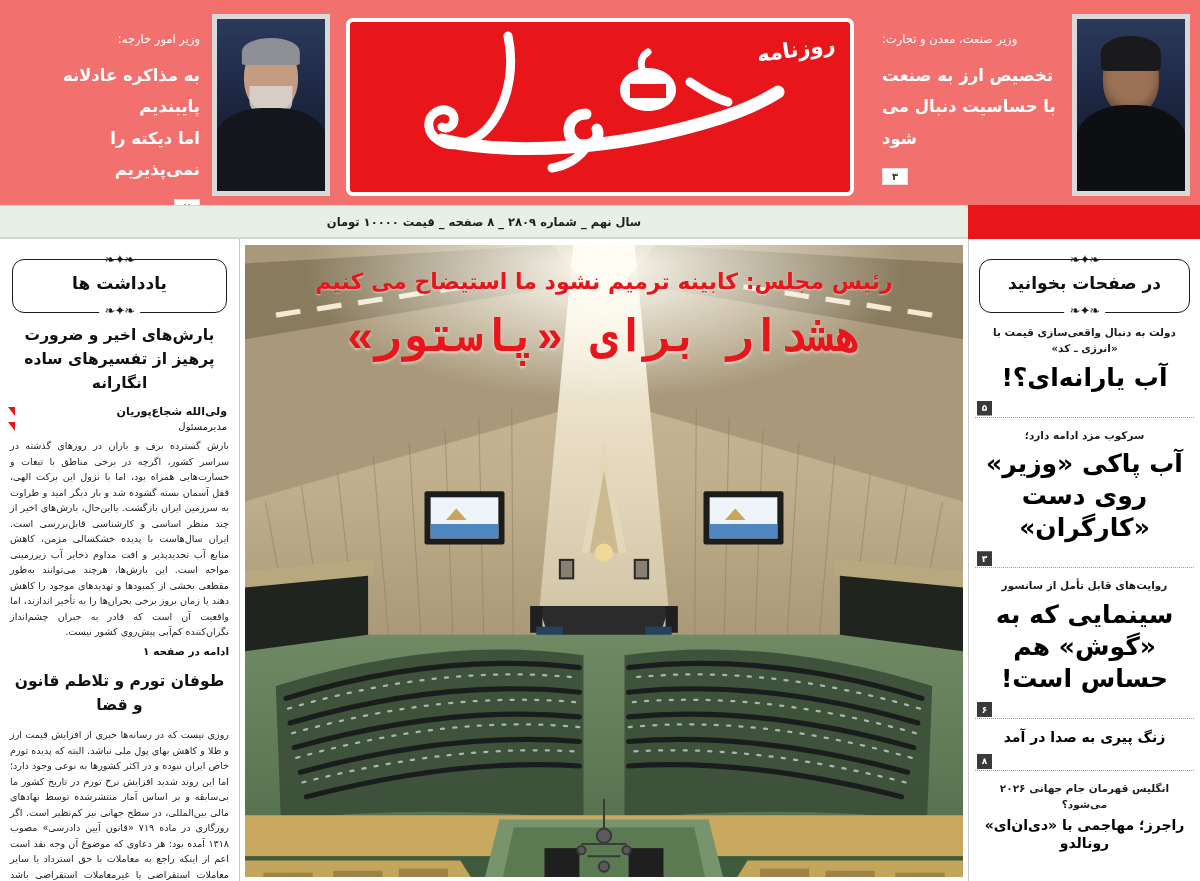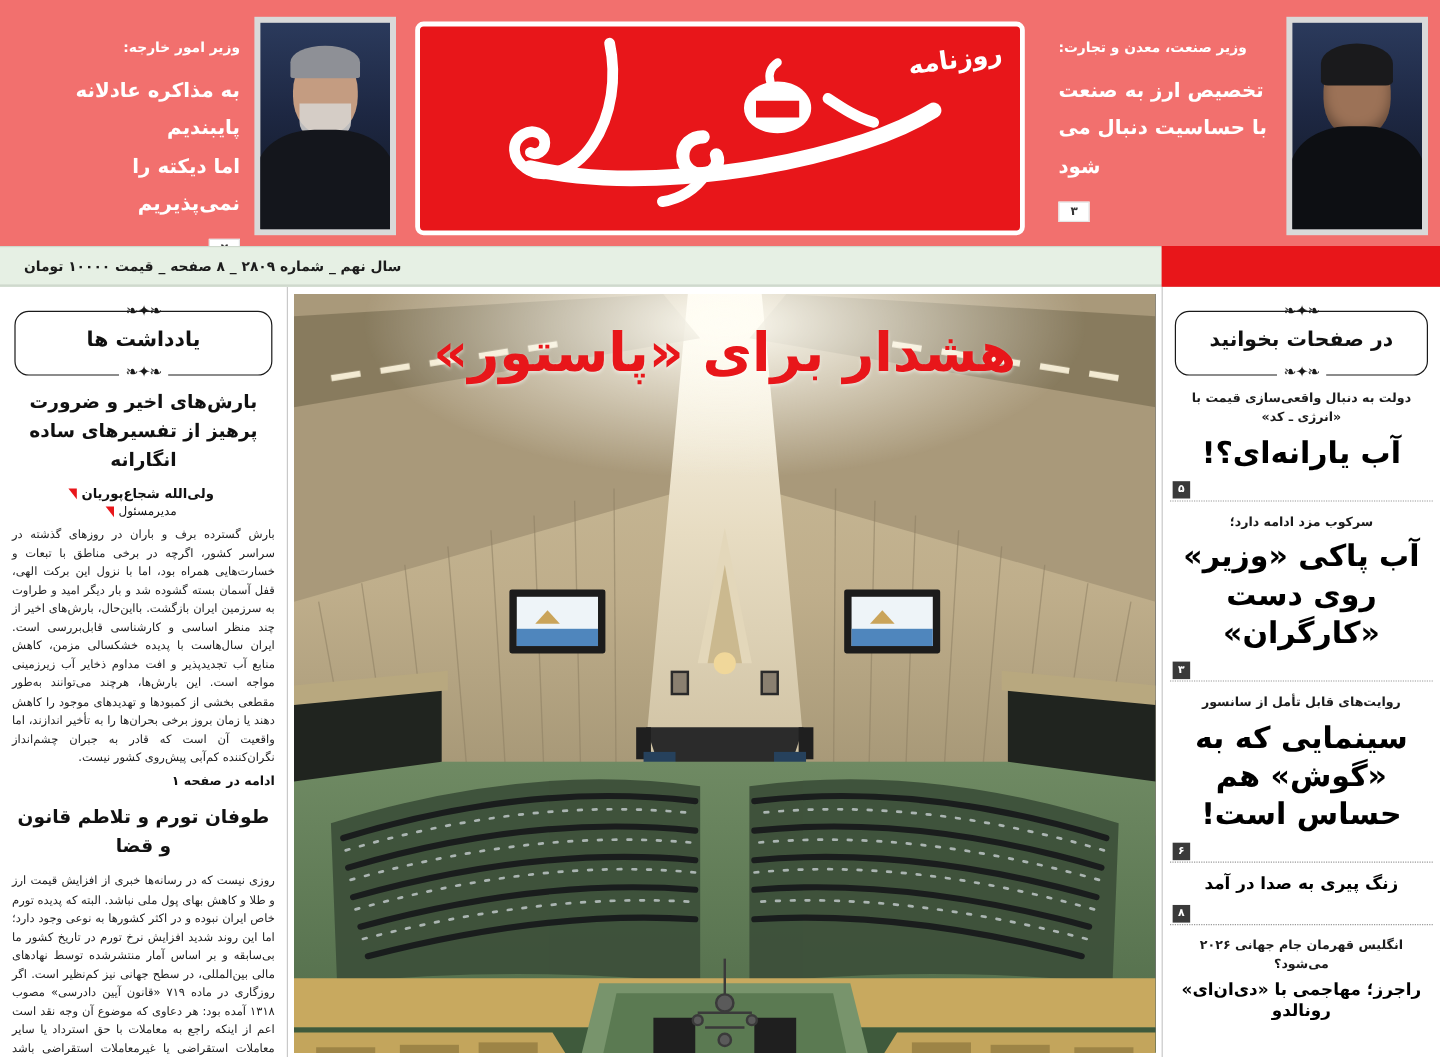--- a/index.html
+++ b/index.html
@@ -131,21 +131,21 @@
     flex: 1;
     padding: 18px 12px 0 12px;
     text-align: left;
     direction: rtl;
   }
   .promo-right .promo-text { text-align: right; }
 
   .promo-kicker {
     color: #ffffff;
     font-size: 11.5px;
-    font-weight: 700;
+    font-weight: 400;
     margin-bottom: 14px;
     letter-spacing: -.2px;
   }
   .promo-line {
     color: #ffffff;
     font-size: 16.5px;
     font-weight: 700;
     line-height: 1.9;
     letter-spacing: -.3px;
   }
@@ -200,21 +200,21 @@
     align-items: center;
   }
   .date-bar .dleft, .date-bar .dright {
     flex: 1;
     font-size: 11.5px;
     font-weight: 700;
     color: #1c1c1c;
     padding: 0 20px;
   }
   .date-bar .dright { text-align: right; }
-  .date-bar .dleft  { text-align: left; direction: rtl; }
+  .date-bar .dleft  { text-align: center; direction: rtl; }
   .date-bar .center-stub {
     width: 232px;
     height: 34px;
     background: #e8161a;
   }
 
   
   .body-wrap {
     display: flex;
     height: 642px;
@@ -316,45 +316,46 @@
   }
   .hero-kicker {
     font-size: 22px;
     font-weight: 700;
     color: #e8161a;
     line-height: 1.35;
     text-shadow: 0 1px 2px rgba(255,255,255,.55);
     letter-spacing: -.4px;
   }
   .hero-title {
-    margin-top: 0;
+    margin-top: 16px;
     font-size: 45px;
     font-weight: 700;
     color: #e8161a;
     line-height: 1.2;
     letter-spacing: -1.2px;
     text-shadow: 0 2px 3px rgba(255,255,255,.5);
+    font-family: Liberation Mono, monospace;
   }
 
   
   .note-title {
     font-size: 15.5px;
     font-weight: 700;
     color: #111;
     text-align: center;
     line-height: 1.55;
     margin: 2px 2px 10px 2px;
     letter-spacing: -.3px;
   }
   .byline { text-align: right; padding-right: 4px; margin-bottom: 3px; }
   .byline-row {
     display: flex;
     flex-direction: row-reverse;
     align-items: center;
-    justify-content: center;
+    justify-content: space-between;
     gap: 4px;
     margin-bottom: 3px;
   }
   .flag {
     width: 0; height: 0;
     border-right: 7px solid #e8161a;
     border-bottom: 9px solid transparent;
     border-top: 0;
     flex: 0 0 auto;
   }
@@ -653,20 +654,21 @@
             <rect x="18" y="612" width="48" height="20"></rect>
             <rect x="86" y="610" width="48" height="22"></rect>
             <rect x="150" y="608" width="48" height="24"></rect>
             <rect x="634" y="612" width="48" height="20"></rect>
             <rect x="566" y="610" width="48" height="22"></rect>
             <rect x="502" y="608" width="48" height="24"></rect>
           </g>
         </svg>
 
         <div class="hero-overlay">
+          <div class="hero-kicker">رئیس مجلس: کابینه ترمیم نشود ما استیضاح می کنیم</div>
           <div class="hero-title">هشدار برای «پاستور»</div>
         </div>
       </div>
     </div>
 
     <div class="col-right">
 
       <div class="sec-head">
         <div class="orn orn-top">❧✦❧</div>
         <div class="frame"></div>

